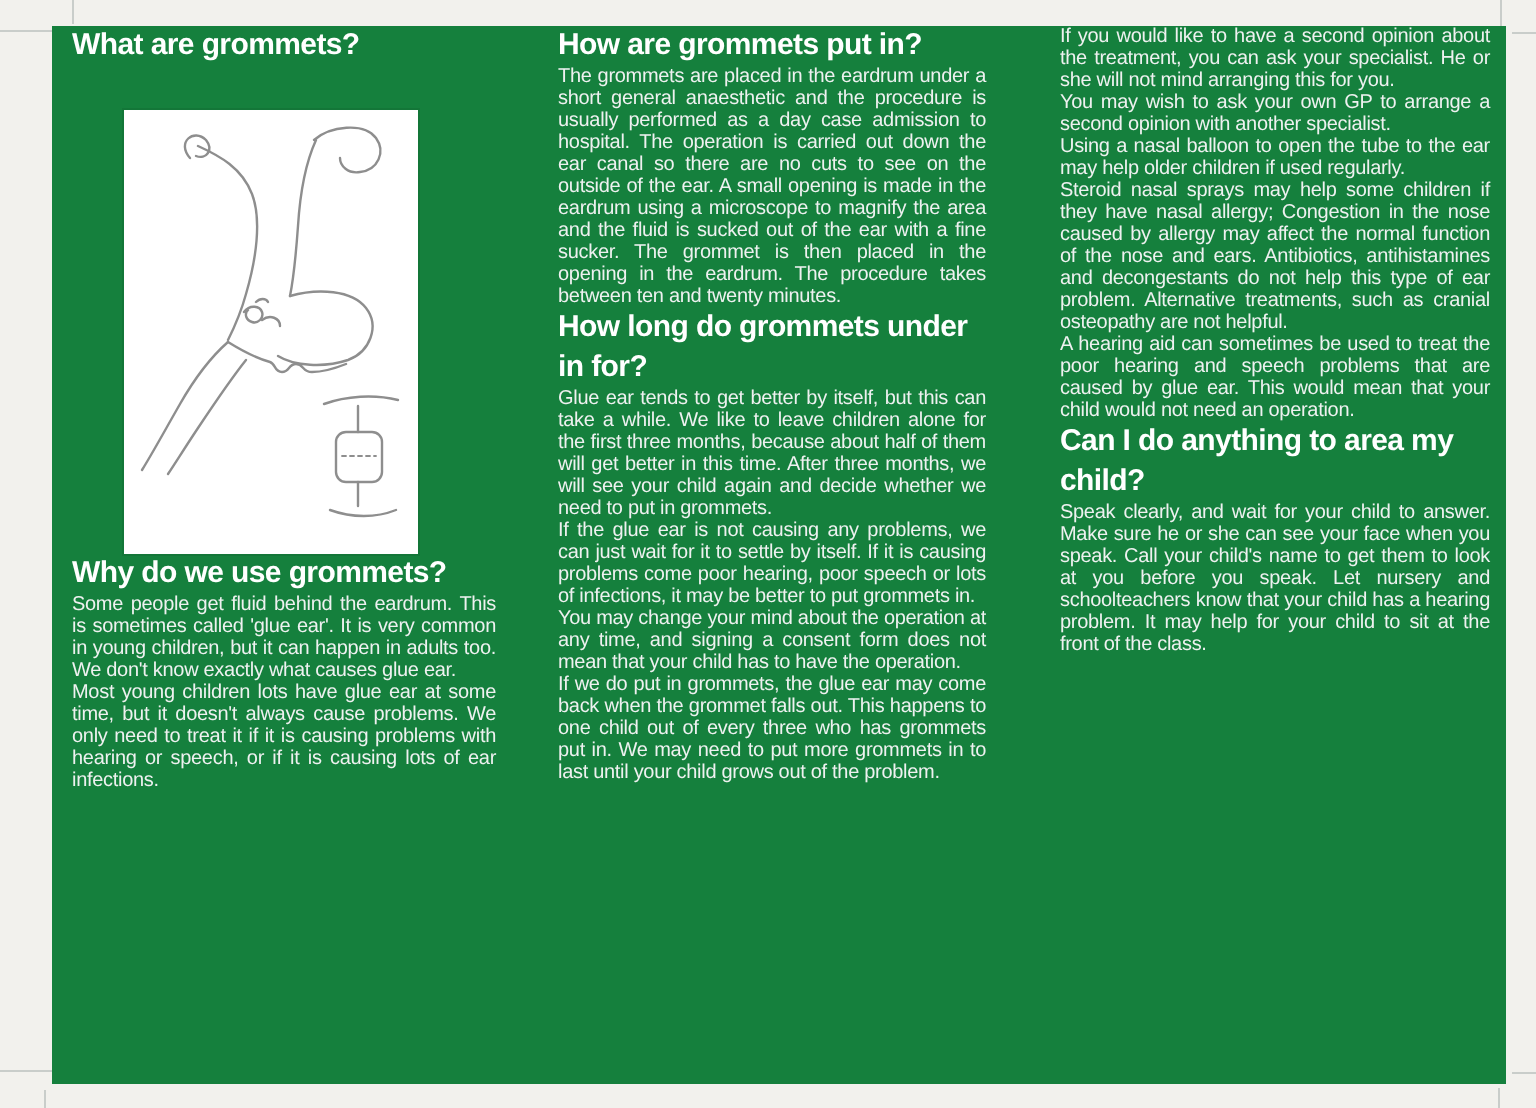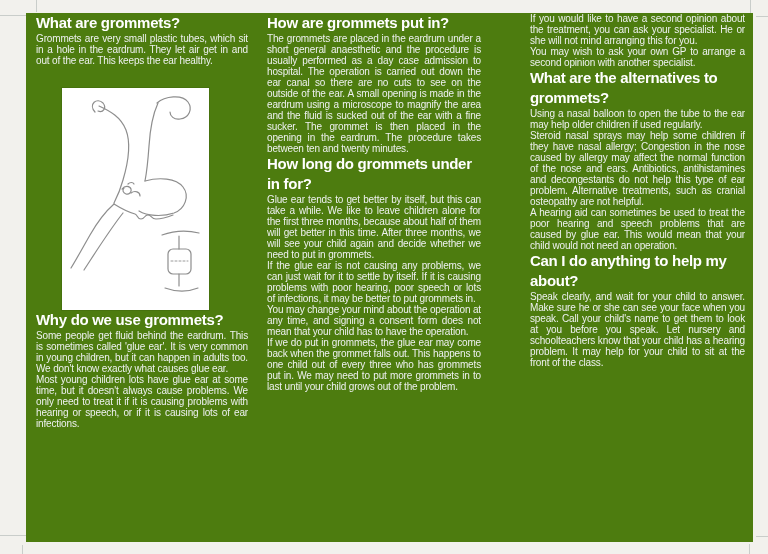--- a/index.html
+++ b/index.html
@@ -3,25 +3,25 @@
 <meta charset="utf-8">
 <style>
   html,body{margin:0;padding:0;}
   body{
     width:768px;height:554px;position:relative;overflow:hidden;
     background:#f2f1ed;
     font-family:"Liberation Sans","DejaVu Sans",sans-serif;
   }
   .panel{
     position:absolute;left:26px;top:13px;width:727px;height:529px;
-    background:#4d7c0f;
+    background:#15803d;
   }
   .col{position:absolute;top:0;height:529px;}
   .col1{left:10px;width:212px;}
-  .col2{left:241px;width:214px;}
+  .col2{left:253px;width:214px;}
   .col3{left:504px;width:215px;}
   h2.sec{
     color:#ffffff;font-size:15px;line-height:20px;font-weight:bold;
     letter-spacing:-0.3px;margin:0;
   }
   p.body{
     color:#eef1f0;font-size:10px;line-height:11px;margin:0;
     text-align:justify;letter-spacing:-0.15px;
   }
   
@@ -66,21 +66,20 @@
 <div class="mark" style="left:750px;top:0;width:1px;height:13px;"></div>
 <div class="mark" style="left:0;top:535px;width:29px;height:1px;"></div>
 <div class="mark" style="left:22px;top:545px;width:1px;height:9px;"></div>
 <div class="mark" style="left:756px;top:536px;width:12px;height:1px;"></div>
 <div class="mark" style="left:749px;top:544px;width:1px;height:10px;"></div>
 
 <div class="panel">
 
   <div class="col col1">
     <h2 class="sec c1-h1">What are grommets?</h2>
-    <p class="body c1-p1">Grommets are very small plastic tubes, which sit in a hole in the eardrum.  They let air get in and out of the ear.  This keeps the ear healthy.</p>
 
     <div class="figure">
       <svg width="147" height="222" viewBox="0 0 147 222">
         <g stroke="#8e8e8e" fill="none" stroke-width="1.2" stroke-linecap="round" stroke-linejoin="round">
 
           <path d="M33,24 c-7,-8 2,-15 8,-9 c4,5 0,10 -5,8"></path>
           <path d="M37,18 c11,5 22,11 27,24 c5,13 2,33 -3,50 c-3,11 -6,17 -9,23"></path>
 
           <path d="M95,15 c8,-7 25,-9 31,-1 c5,7 1,16 -8,17 c-6,1 -10,-3 -10,-7"></path>
           <path d="M96,15 c-5,11 -8,27 -9,43 c-1,14 -2,25 -4,35"></path>
@@ -111,31 +110,30 @@
     <p class="body c1-p3">Most young children lots have glue ear at some time, but it doesn't always cause problems.  We only need to treat it if it is causing problems with hearing or speech, or if it is causing lots of ear infections.</p>
   </div>
 
   <div class="col col2">
     <h2 class="sec c2-h1">How are grommets put in?</h2>
     <p class="body c2-p1">The grommets are placed in the eardrum under a short general anaesthetic and the procedure is usually performed as a day case admission to hospital. The operation is carried out down the ear canal so there are no cuts to see on the outside of the ear.  A small opening is made in the eardrum using a microscope to magnify the area and the fluid is sucked out of the ear with a fine sucker. The grommet is then placed in the opening in the eardrum. The procedure takes between ten and twenty minutes.</p>
 
     <h2 class="sec c2-h2">How long do grommets under in for?</h2>
 
     <p class="body c2-p3">Glue ear tends to get better by itself, but this can take a while. We like to leave children alone for the first three months, because about half of them will get better in this time.  After three months, we will see your child again and decide whether we need to put in grommets.</p>
-    <p class="body c2-p4">If the glue ear is not causing any problems, we can just wait for it to settle by itself.  If it is causing problems with poor hearing, poor speech or lots of infections, it may be better to put grommets in.</p>
+    <p class="body c2-p4">If the glue ear is not causing any problems, we can just wait for it to settle by itself.  If it is causing problems come poor hearing, poor speech or lots of infections, it may be better to put grommets in.</p>
     <p class="body c2-p6">You may change your mind about the operation at any time, and signing a consent form does not mean that your child has to have the operation.</p>
     <p class="body c2-p5">If we do put in grommets, the glue ear may come back when the grommet falls out.  This happens to one child out of every three who has grommets put in.  We may need to put more grommets in to last until your child grows out of the problem.</p>
   </div>
 
   <div class="col col3">
     <p class="body c3-p1">If you would like to have a second opinion about the treatment, you can ask your specialist. He or she will not mind arranging this for you.</p>
     <p class="body c3-p2">You may wish to ask your own GP to arrange a second opinion with another specialist.</p>
 
-    <h2 class="sec c3-h1">What are the alternatives to grommets?</h2>
     <p class="body c3-p4">Using a nasal balloon to open the tube to the ear may help older children if used regularly.</p>
     <p class="body c3-p3">Steroid nasal sprays may help some children if they have nasal allergy; Congestion in the nose caused by allergy may affect the normal function of the nose and ears. Antibiotics, antihistamines and decongestants do not help this type of ear problem. Alternative treatments, such as cranial osteopathy are not helpful.</p>
     <p class="body c3-p6">A hearing aid can sometimes be used to treat the poor hearing and speech problems that are caused by glue ear.  This would mean that your child would not need an operation.</p>
 
-    <h2 class="sec c3-h2">Can I do anything to help my about?</h2>
+    <h2 class="sec c3-h2">Can I do anything to area my child?</h2>
     <p class="body c3-p7">Speak clearly, and wait for your child to answer.  Make sure he or she can see your face when you speak.  Call your child's name to get them to look at you before you speak.  Let nursery and schoolteachers know that your child has a hearing problem. It may help for your child to sit at the front of the class.</p>
   </div>
 
 </div>
 
 </body></html>

